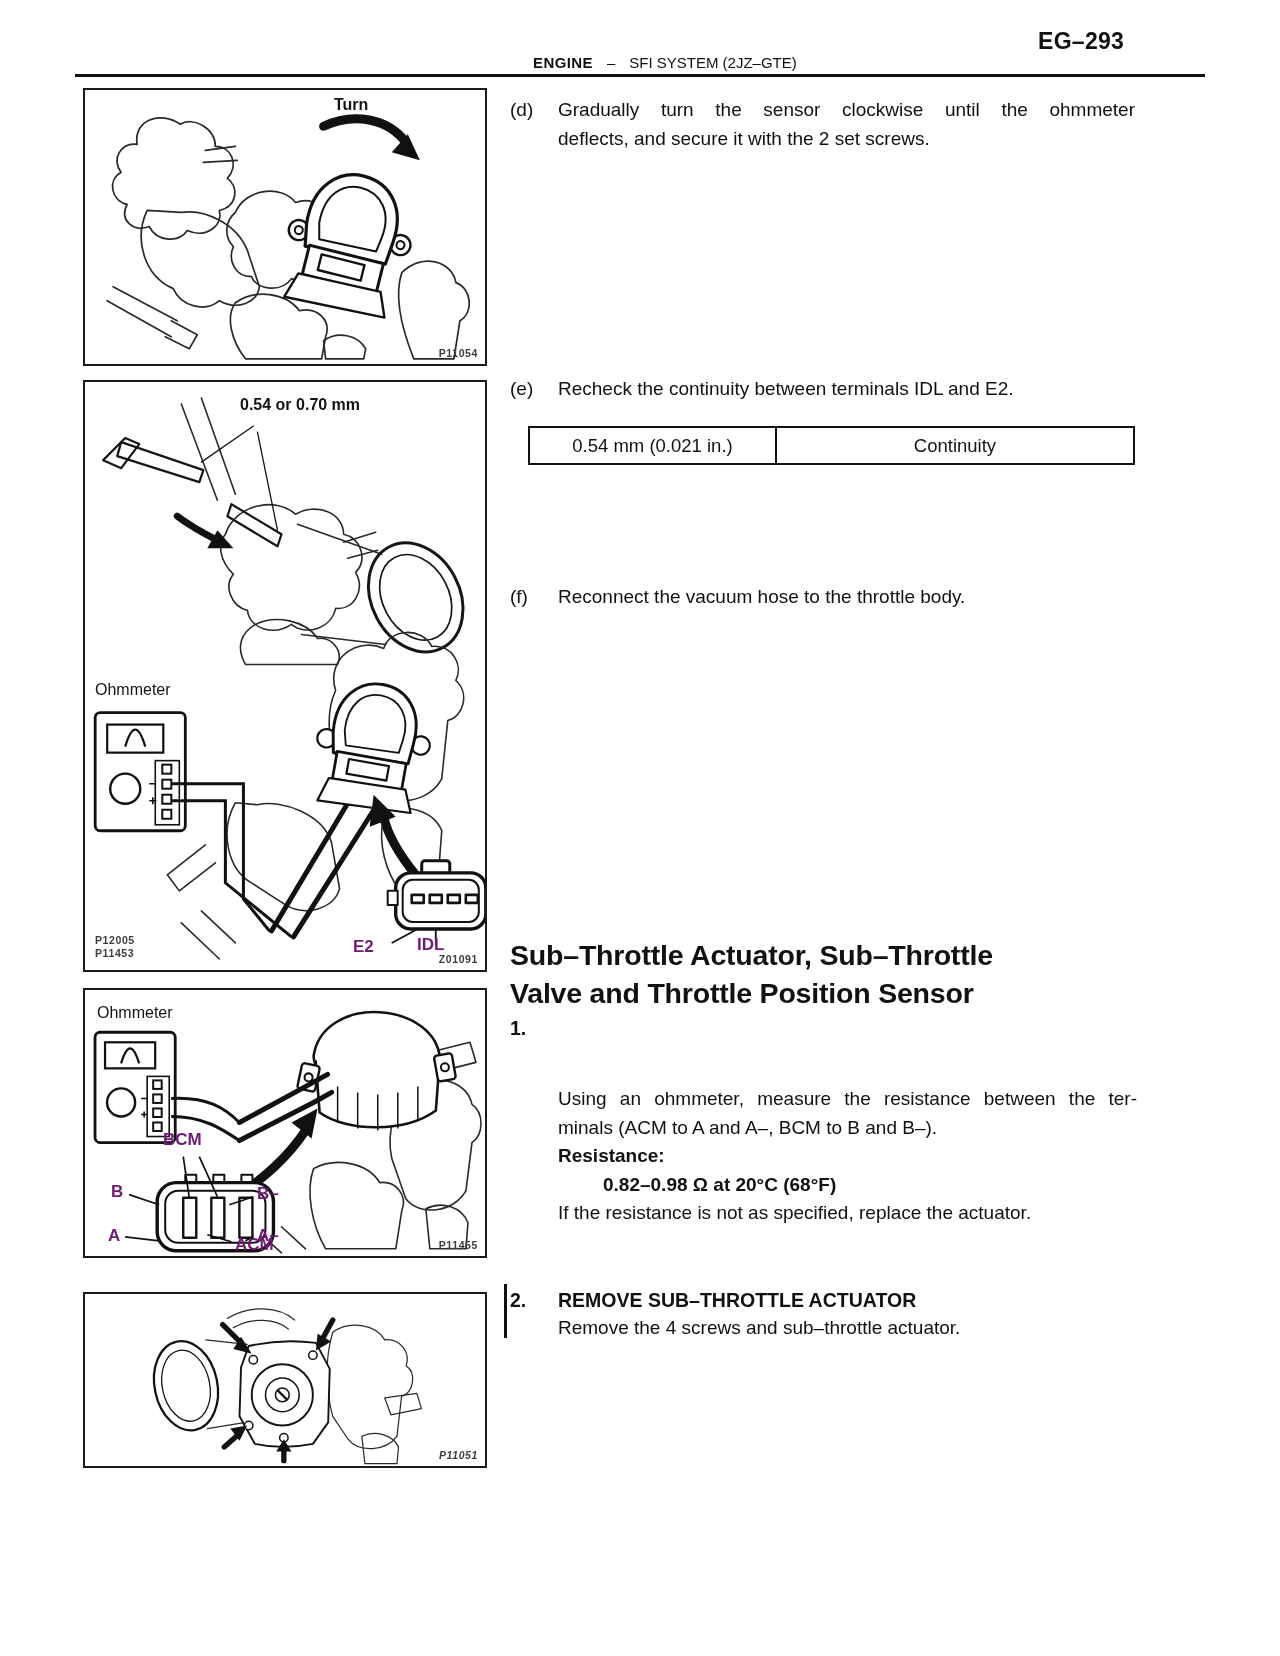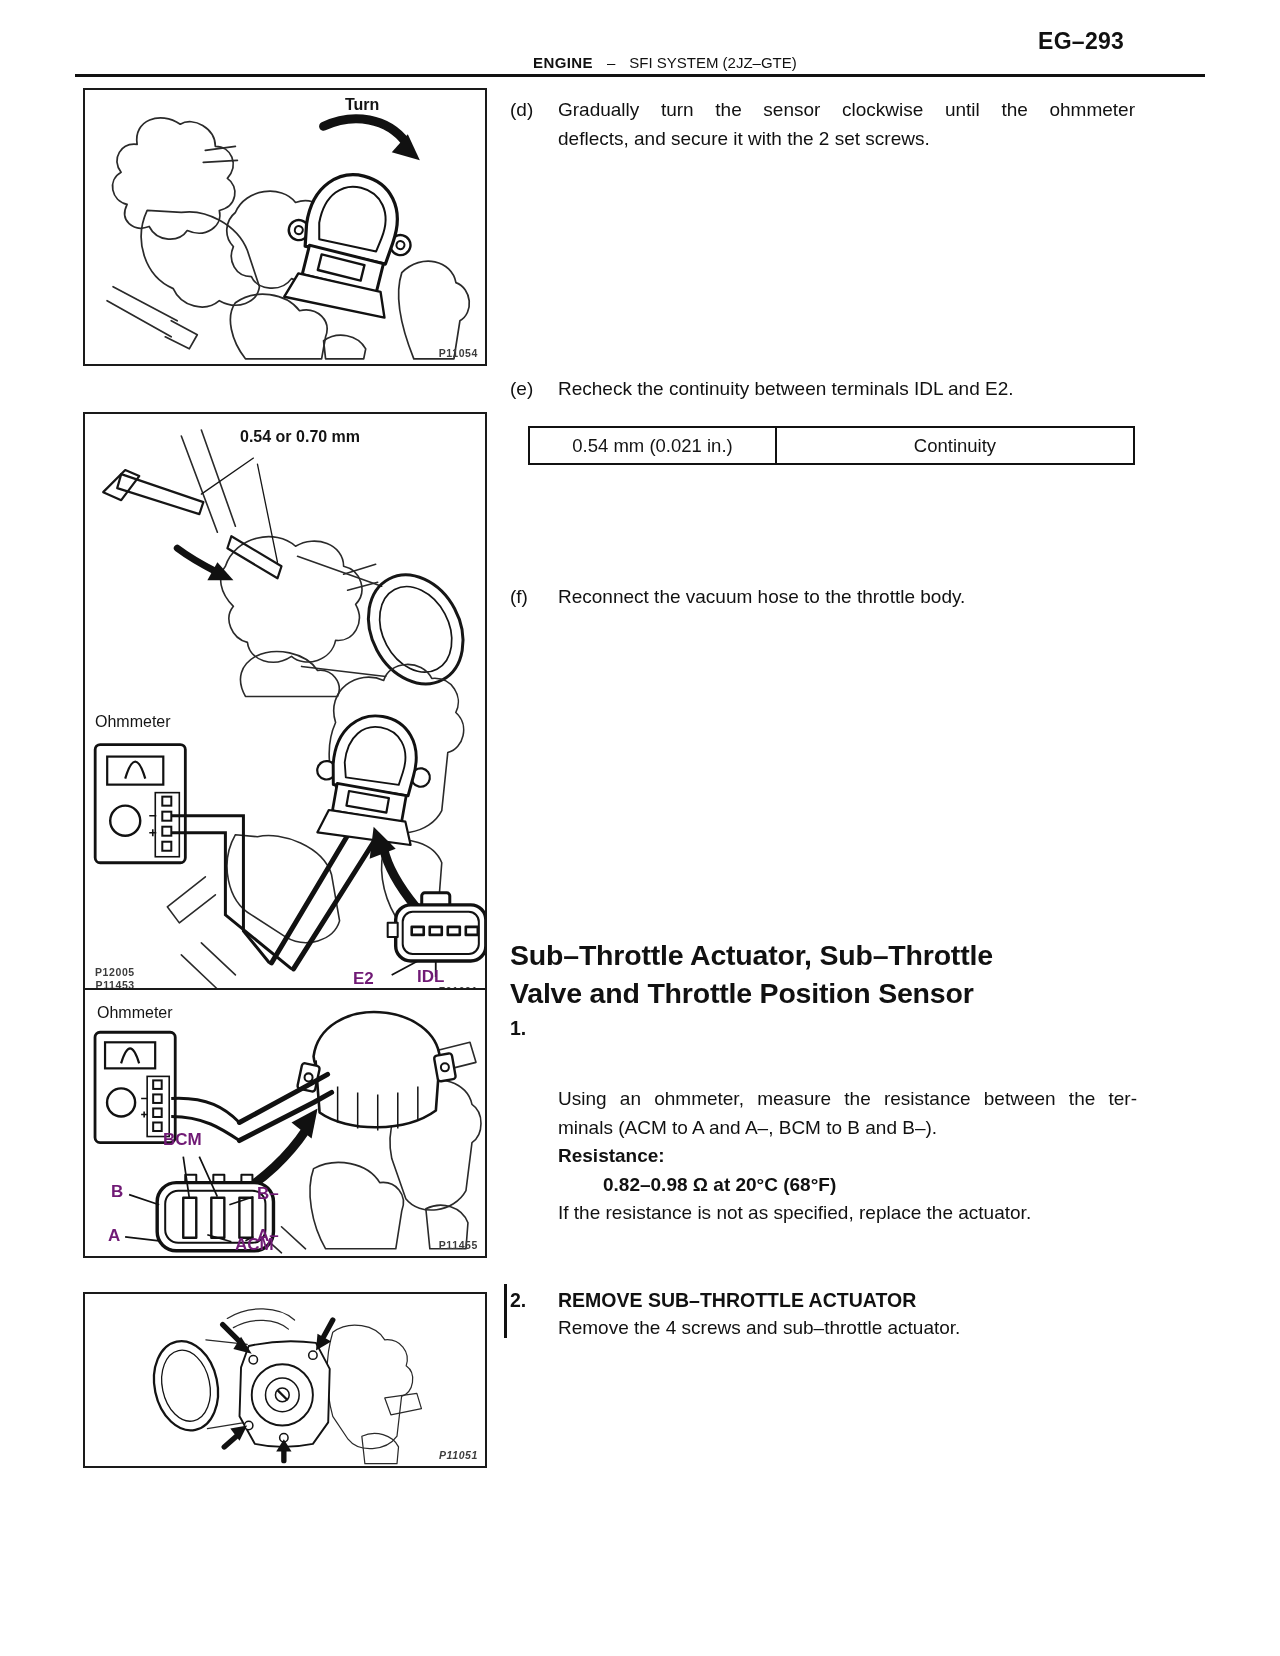--- a/index.html
+++ b/index.html
@@ -14,29 +14,29 @@
   .page-number { position:absolute; left:1038px; top:28px; font-size:23px; font-weight:700; letter-spacing:0.3px; }
   .header-line { position:absolute; left:533px; top:54px; font-size:15px; white-space:nowrap; }
   .header-line .hdr-section { font-weight:700; letter-spacing:0.4px; }
   .header-line .hdr-dash { margin:0 14px; }
   .header-rule { position:absolute; left:75px; top:74px; width:1130px; height:2.5px; background:#111; }
 
   
   .fig { position:absolute; left:83px; width:404px; border:2.5px solid #1a1a1a; background:#fff; }
   .fig svg { display:block; width:100%; height:100%; }
   #fig1 { top:88px;  height:278px; }
-  #fig2 { top:380px; height:592px;margin-top:32px; }
+  #fig2 { top:380px; height:592px; }
   #fig3 { top:988px; height:270px; }
   #fig4 { top:1292px; height:176px;font-style:italic; }
   .figlabel { position:absolute; font-size:16px; font-weight:600; color:#141414; white-space:nowrap; }
   .figlabel.normal { font-weight:500; }
   .pinlabel { position:absolute; font-size:17px; font-weight:600; color:#701a75; white-space:nowrap; }
   .figcode { position:absolute; font-size:10.5px; font-weight:600; color:#3c3c3c; letter-spacing:0.6px; line-height:13px; }
   .figcode.br { right:7px; bottom:4px; }
-  .figcode.bl { left:10px; bottom:10px;text-align:right; }
+  .figcode.bl { left:10px; bottom:10px; }
 
   
   .step { position:absolute; left:510px; display:flex; font-size:19px; line-height:29px; }
   .step .lbl { width:48px; flex:none; }
   .step .txt { width:577px; }
   .jline { text-align:justify; text-align-last:justify; }
   .numstep { position:absolute; left:510px; display:flex; font-size:19.5px; line-height:28px; font-weight:700; }
   .numstep .lbl { width:48px; flex:none; }
   .bodyblock { position:absolute; left:558px; width:579px; font-size:19px; line-height:28.5px; }
   .bold { font-weight:700; }
@@ -83,21 +83,21 @@
       <path d="M218 142 C214 102 238 82 262 82 C288 82 310 102 306 140 L304 162 L222 164 Z" stroke-width="3.2"></path>
       <path d="M230 138 C228 108 244 94 262 94 C282 94 298 110 294 138 L292 152 L234 154 Z" stroke-width="2"></path>
       <rect x="226" y="162" width="76" height="30" stroke-width="3"></rect>
       <rect x="240" y="168" width="44" height="16" stroke-width="2.4"></rect>
       <path d="M222 192 L306 190 L316 214 L214 218 Z" stroke-width="2.4"></path>
     </g>
 
     <path d="M238 36 C268 22 302 28 320 52" fill="none" stroke="#111" stroke-width="9" stroke-linecap="round"></path>
     <polygon points="334,70 306,62 322,44" fill="#111"></polygon>
   </svg>
-  <div class="figlabel" style="left:260px; top:6px;">Turn</div>
+  <div class="figlabel" style="left:249px; top:6px;">Turn</div>
   <div class="figcode br">P11054</div>
 </div>
 
 <div class="fig" id="fig2">
   <svg viewBox="0 0 399 587">
 
     <g fill="none" stroke="#2a2a2a" stroke-width="1.6" stroke-linejoin="round" stroke-linecap="round">
       <path d="M96 22 L132 118 M116 16 L150 112"></path>
       <path d="M140 152 C150 122 190 114 210 132 C230 120 258 130 258 152 C276 156 282 178 270 190 C280 208 268 228 250 226 C246 246 220 254 206 242 C188 254 164 246 162 228 C146 224 138 204 148 192 C134 178 132 162 140 152 Z"></path>
       <path d="M170 242 C190 232 220 238 232 256 C246 254 258 268 252 282 L160 282 C150 264 156 250 170 242 Z"></path>

